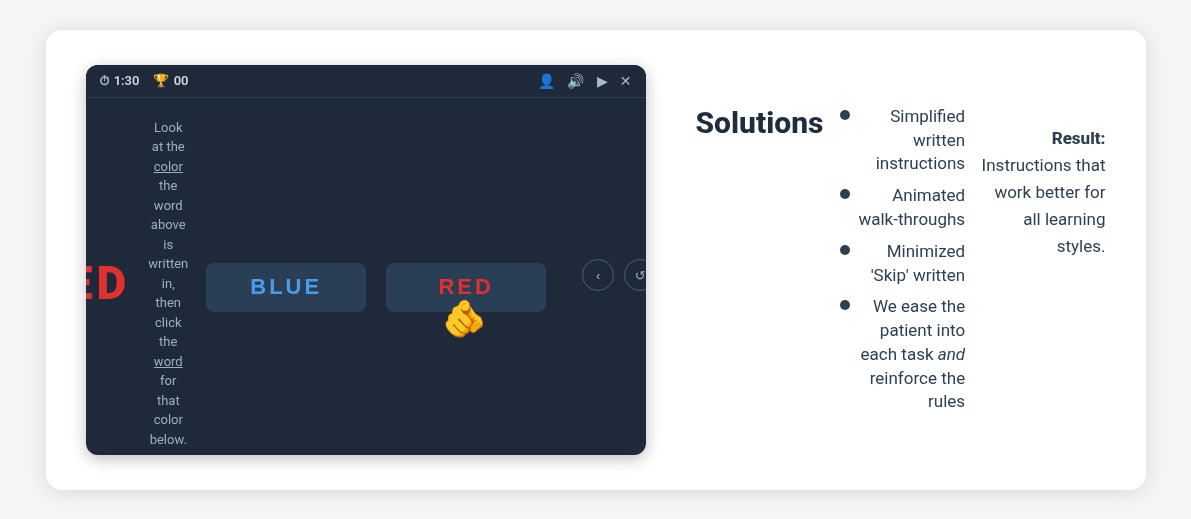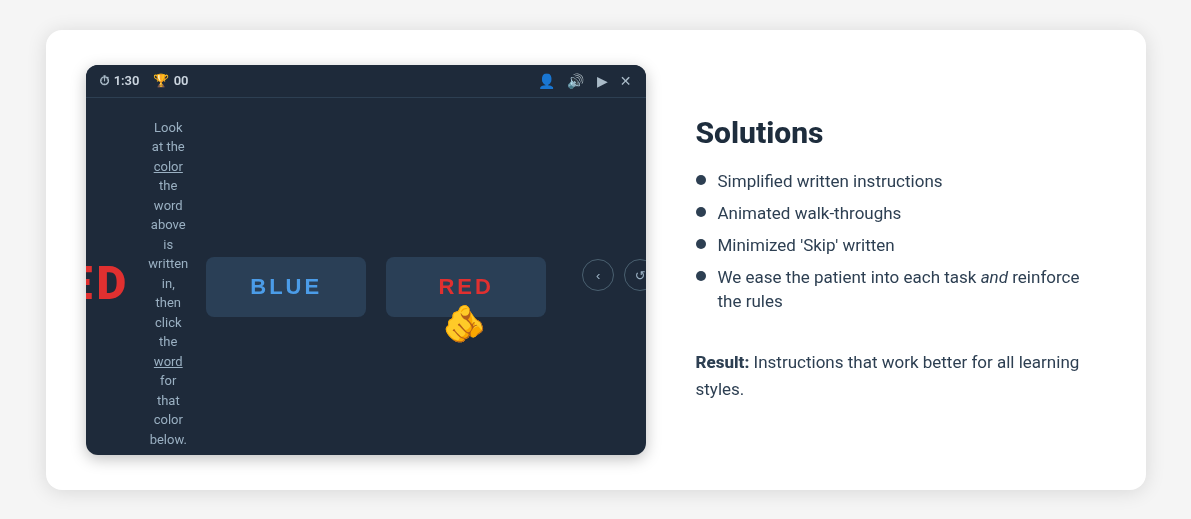--- a/index.html
+++ b/index.html
@@ -113,21 +113,21 @@
     }
 
     .stroop-buttons {
       display: flex;
       gap: 20px;
       margin-top: 8px;
     }
 
     .stroop-btn {
       width: 160px;
-      height: 60px;
+      height: 49px;
       background: #2a3f56;
       border-radius: 8px;
       display: flex;
       align-items: center;
       justify-content: center;
       font-size: 22px;
       font-weight: 900;
       letter-spacing: 3px;
       cursor: pointer;
       border: none;
@@ -164,42 +164,42 @@
       align-items: center;
       justify-content: center;
       font-size: 13px;
       cursor: pointer;
     }
 
     
     .solutions-panel {
       flex: 1;
       display: flex;
-      flex-direction: column;
+      flex-direction: row;
       gap: 16px;
+      text-align: right;
     }
 
     .solutions-title {
       font-size: 30px;
       font-weight: 800;
       color: #1e2d3d;
       margin-bottom: 4px;
     }
 
     .solutions-list {
       list-style: none;
       display: flex;
       flex-direction: column;
       gap: 8px;
     }
 
     .solutions-list li {
       display: flex;
       align-items: flex-start;
-      gap: 12px;
       font-size: 17px;
       color: #2d3f52;
       line-height: 1.4;
     }
 
     .bullet {
       width: 10px;
       height: 10px;
       background: #2d3f52;
       border-radius: 50%;

